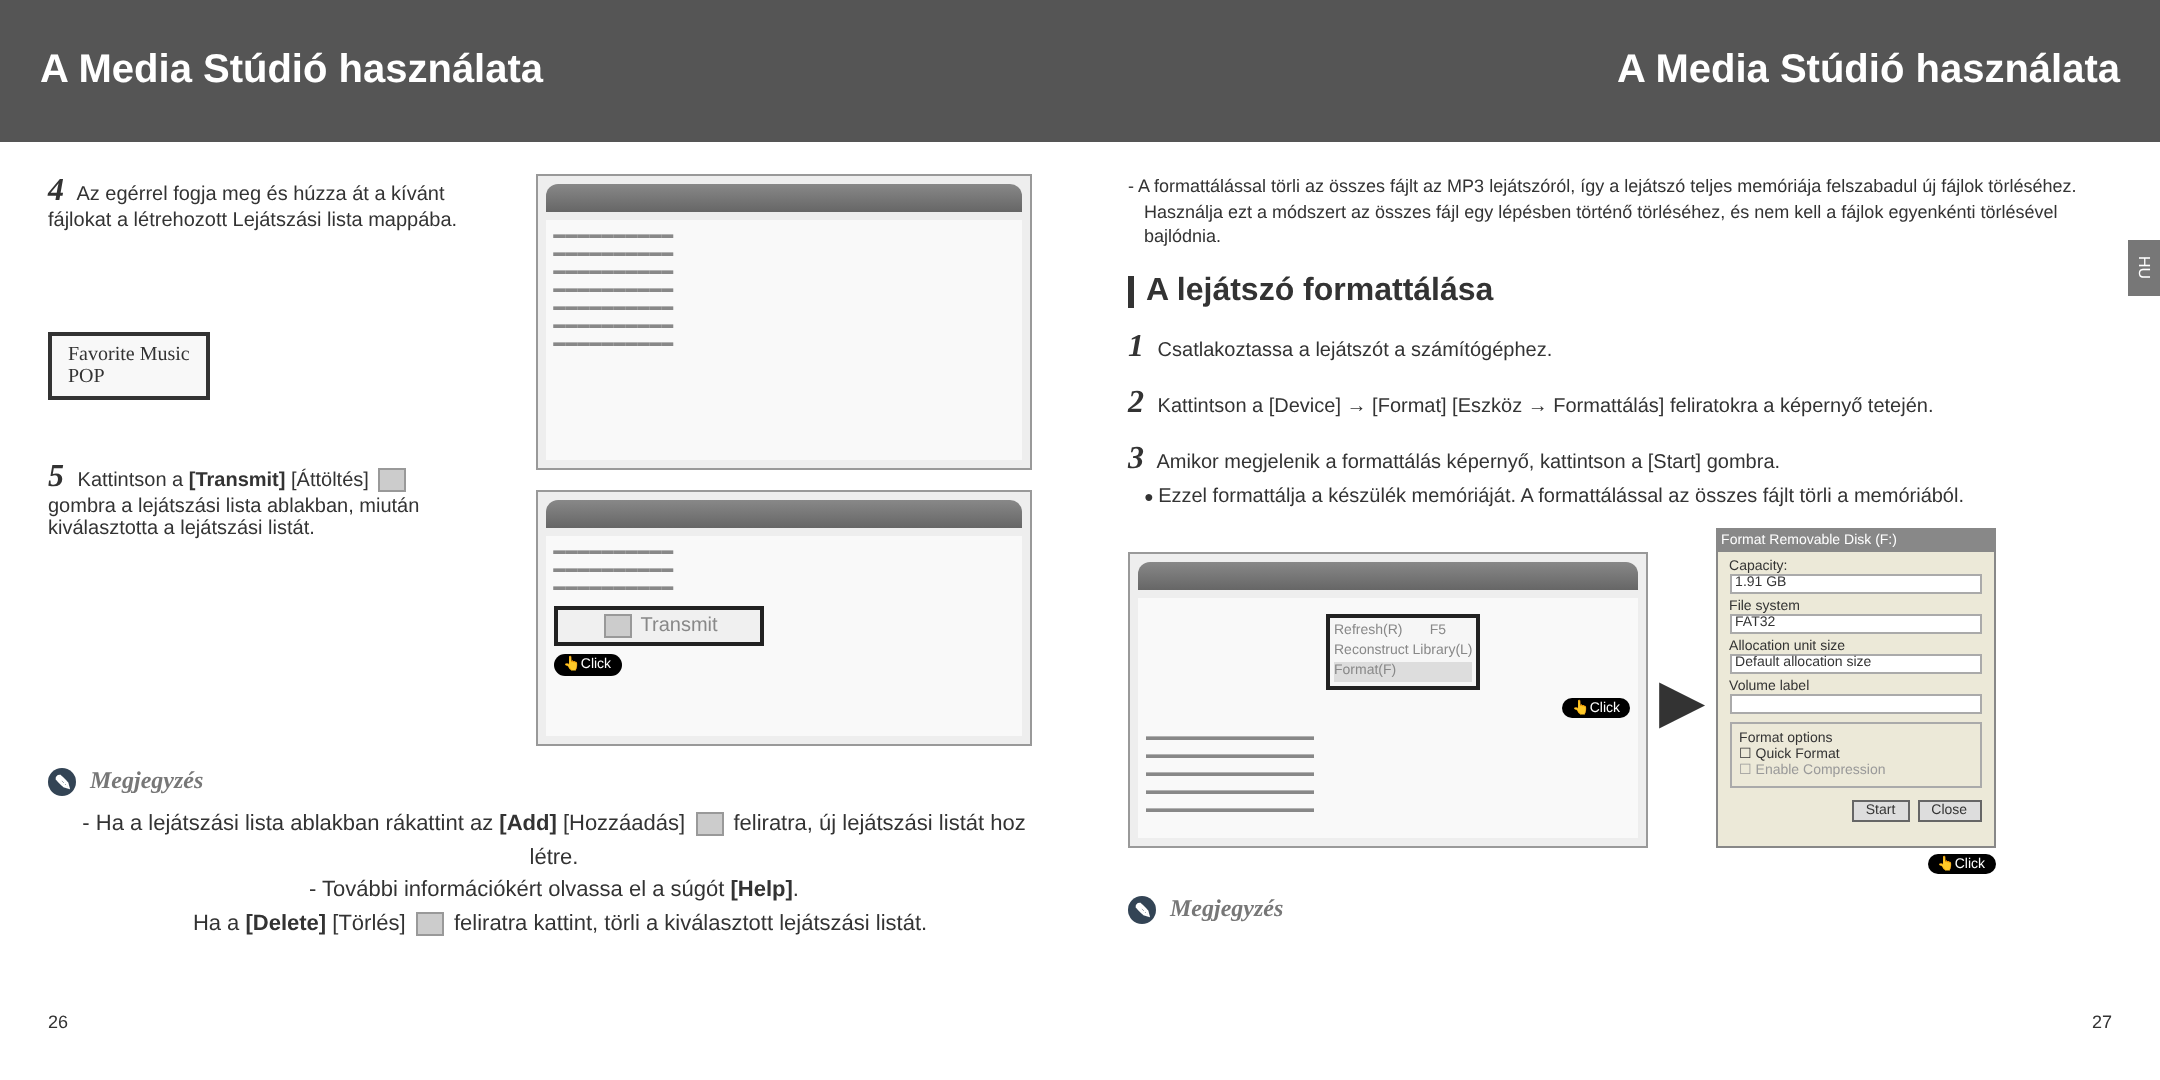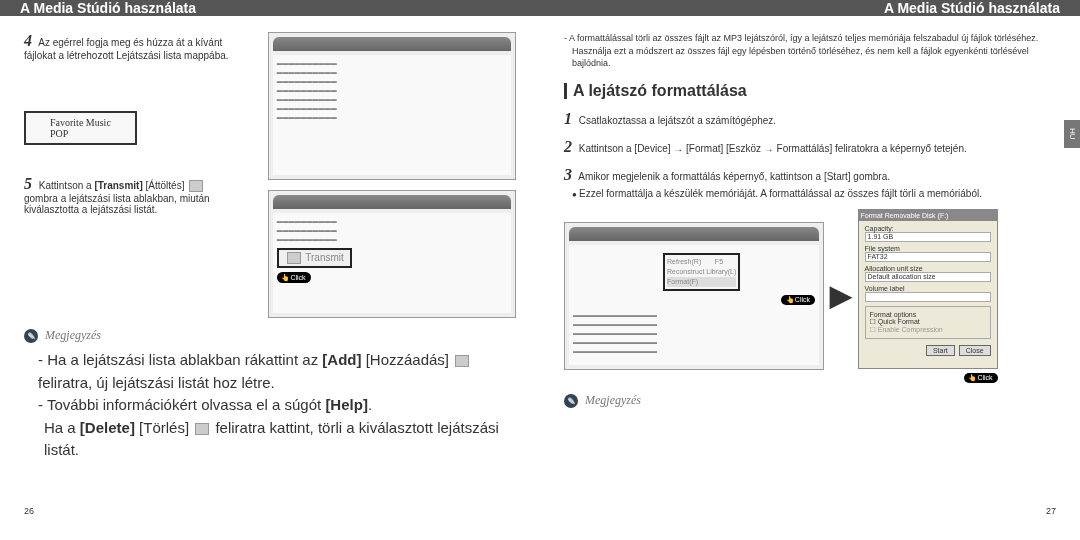--- a/index.html
+++ b/index.html
@@ -1,44 +1,44 @@
 <!DOCTYPE html>
 <html><head>
 <meta charset="utf-8">
 <style>
   * { margin: 0; padding: 0; box-sizing: border-box; }
   body { width: 1080px; height: 540px; background: #fff; font-family: Arial, sans-serif; font-size: 10px; color: #333; display: flex; overflow: hidden; }
   .page { width: 540px; height: 540px; padding: 0; position: relative; }
-  .header { background: #555; color: #fff; font-size: 14px; font-weight: bold; padding: 0 20px; }
+  .header { background: #555; color: #fff; font-size: 20px; font-weight: bold; padding: 24px 20px; }
   .left .header { text-align: left; }
   .right .header { text-align: right; }
   .body { padding: 16px 24px; }
   .step { margin-bottom: 10px; }
   .stepnum { font-family: Georgia, serif; font-style: italic; font-size: 16px; font-weight: bold; margin-right: 4px; }
   .bullet { margin-left: 8px; margin-top: 4px; }
   .bullet::before { content: "● "; font-size: 8px; }
   .left-col { width: 230px; float: left; }
   .right-col { width: 260px; float: right; }
   .clear { clear: both; }
-  .label-box { border: 2px solid #333; display: inline-block; padding: 4px 24px; font-family: 'Comic Sans MS', cursive; background: #f8f8f8; margin: 10px 0; }
-  .note-title { font-family: Georgia, serif; font-style: italic; font-weight: normal; font-size: 12px; color: #777; text-shadow: 1px 1px 0 #fff; margin-top: 10px; }
+  .label-box { border: 2px solid #333; display: inline-block; padding: 4px 8px; font-family: 'Comic Sans MS', cursive; background: #f8f8f8; margin: 10px 0; }
+  .note-title { font-family: Georgia, serif; font-style: italic; font-weight: bold; font-size: 12px; color: #777; text-shadow: 1px 1px 0 #fff; margin-top: 10px; }
   .note-icon { background: #345; color: #fff; border-radius: 50%; width: 14px; height: 14px; display: inline-flex; align-items: center; justify-content: center; font-size: 9px; font-style: normal; font-family: Arial; margin-right: 4px; }
-  .note-body { font-size: 15px; margin-top: 6px; line-height: 1.5; padding-left: 14px; }
+  .note-body { font-size: 11px; margin-top: 6px; line-height: 1.5; padding-left: 14px; text-align: center; }
   .icon-placeholder { display: inline-block; width: 14px; height: 12px; background: #ccc; border: 1px solid #999; vertical-align: middle; margin: 0 2px; }
   .pagenum { position: absolute; bottom: 24px; font-size: 9px; }
   .left .pagenum { left: 24px; }
   .right .pagenum { right: 24px; }
   .section-title { font-size: 16px; font-weight: bold; margin: 12px 0 10px; }
   .section-title .bar { display: inline-block; width: 3px; height: 16px; background: #333; vertical-align: text-bottom; margin-right: 6px; }
   .tab { position: absolute; right: 0; top: 120px; width: 16px; height: 28px; background: #777; color: #fff; font-size: 8px; writing-mode: vertical-rl; text-align: center; display: flex; align-items: center; justify-content: center; }
   .fake-window { background: #eee; border: 1px solid #999; }
   .fake-titlebar { background: linear-gradient(#888, #666); height: 14px; border-radius: 6px 6px 0 0; margin: 4px; }
   .fake-content { height: 120px; background: #f9f9f9; margin: 0 4px 4px; font-size: 6px; color: #888; padding: 4px; }
   .fake-rows { line-height: 9px; }
-  .transmit-box { border: 2px solid #222; display: inline-block; padding: 2px 6px; background: #f0f0f0; font-family: Arial; font-size: 10px; margin-top: 4px; }
+  .transmit-box { border: 2px solid #222; display: inline-block; padding: 2px 21px; background: #f0f0f0; font-family: Arial; font-size: 10px; margin-top: 4px; }
   .click-badge { background: #000; color: #fff; font-size: 7px; padding: 1px 5px; border-radius: 7px; display: inline-block; }
   .arrow-big { font-size: 28px; font-weight: bold; }
   .inner-box { border: 2px solid #222; display: inline-block; background: #f6f6f6; padding: 2px; font-size: 7px; line-height: 10px; }
   .dialog { border: 1px solid #888; background: #ece9d8; width: 140px; height: 160px; font-size: 7px; padding: 6px; }
   .dialog .hdr { background: #888; color: #fff; padding: 2px; margin: -6px -6px 4px; }
   .dialog .field { margin: 3px 0; }
   .dialog .fieldbox { background: #fff; border: 1px solid #aaa; height: 10px; }
   .dialog .group { border: 1px solid #aaa; padding: 4px; margin-top: 4px; }
   .dialog .btns { text-align: right; margin-top: 6px; }
   .dialog .btn { display: inline-block; border: 1px solid #666; background: #ddd; padding: 1px 6px; margin-left: 2px; }

